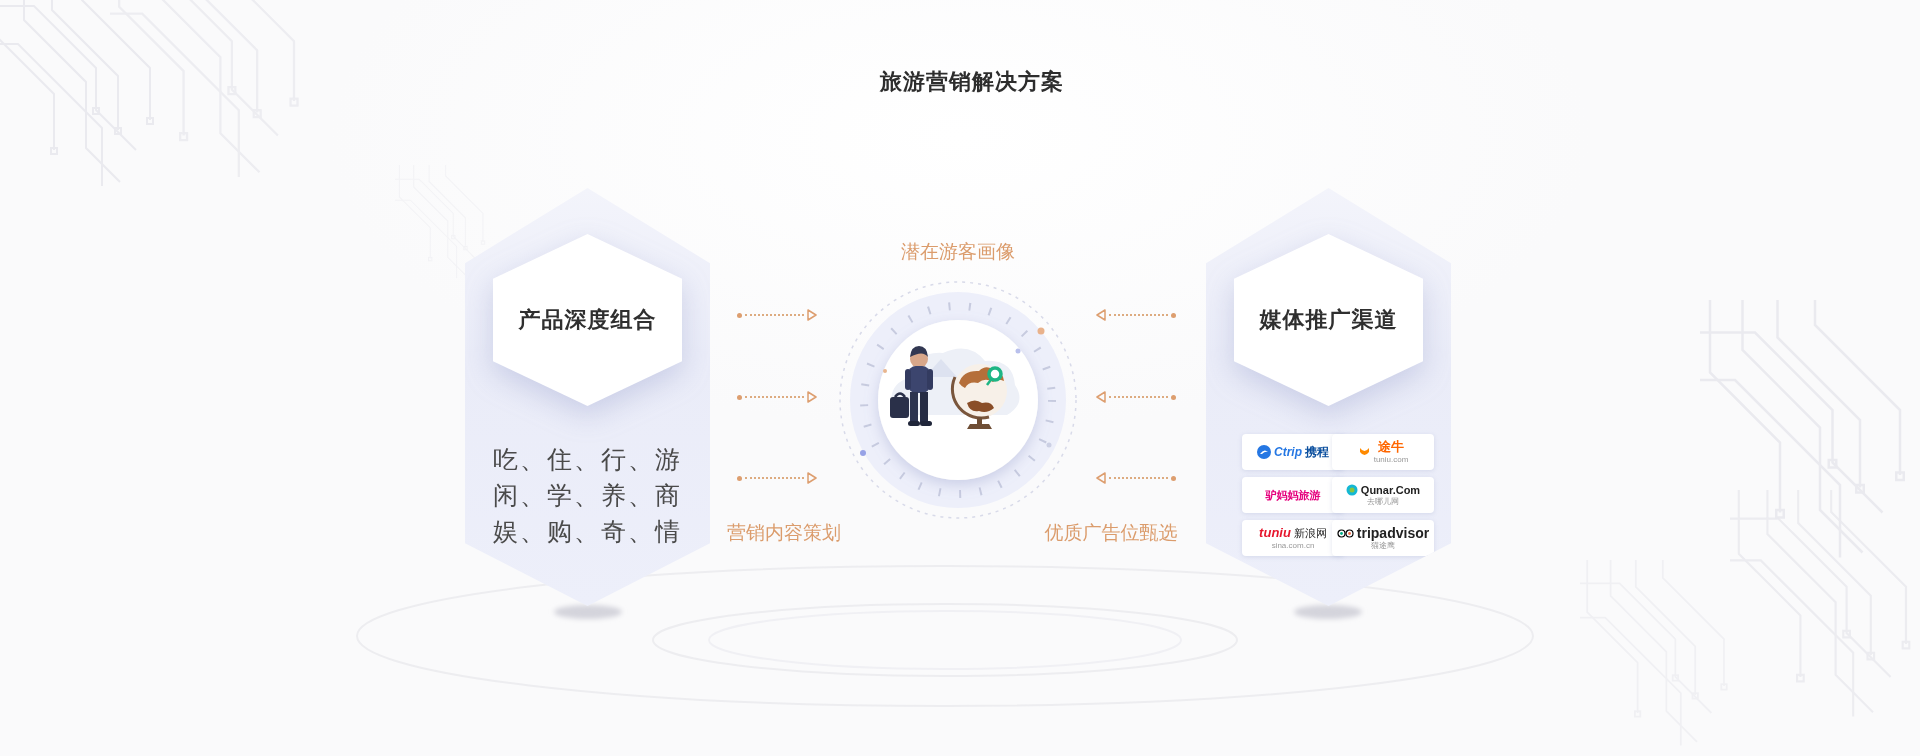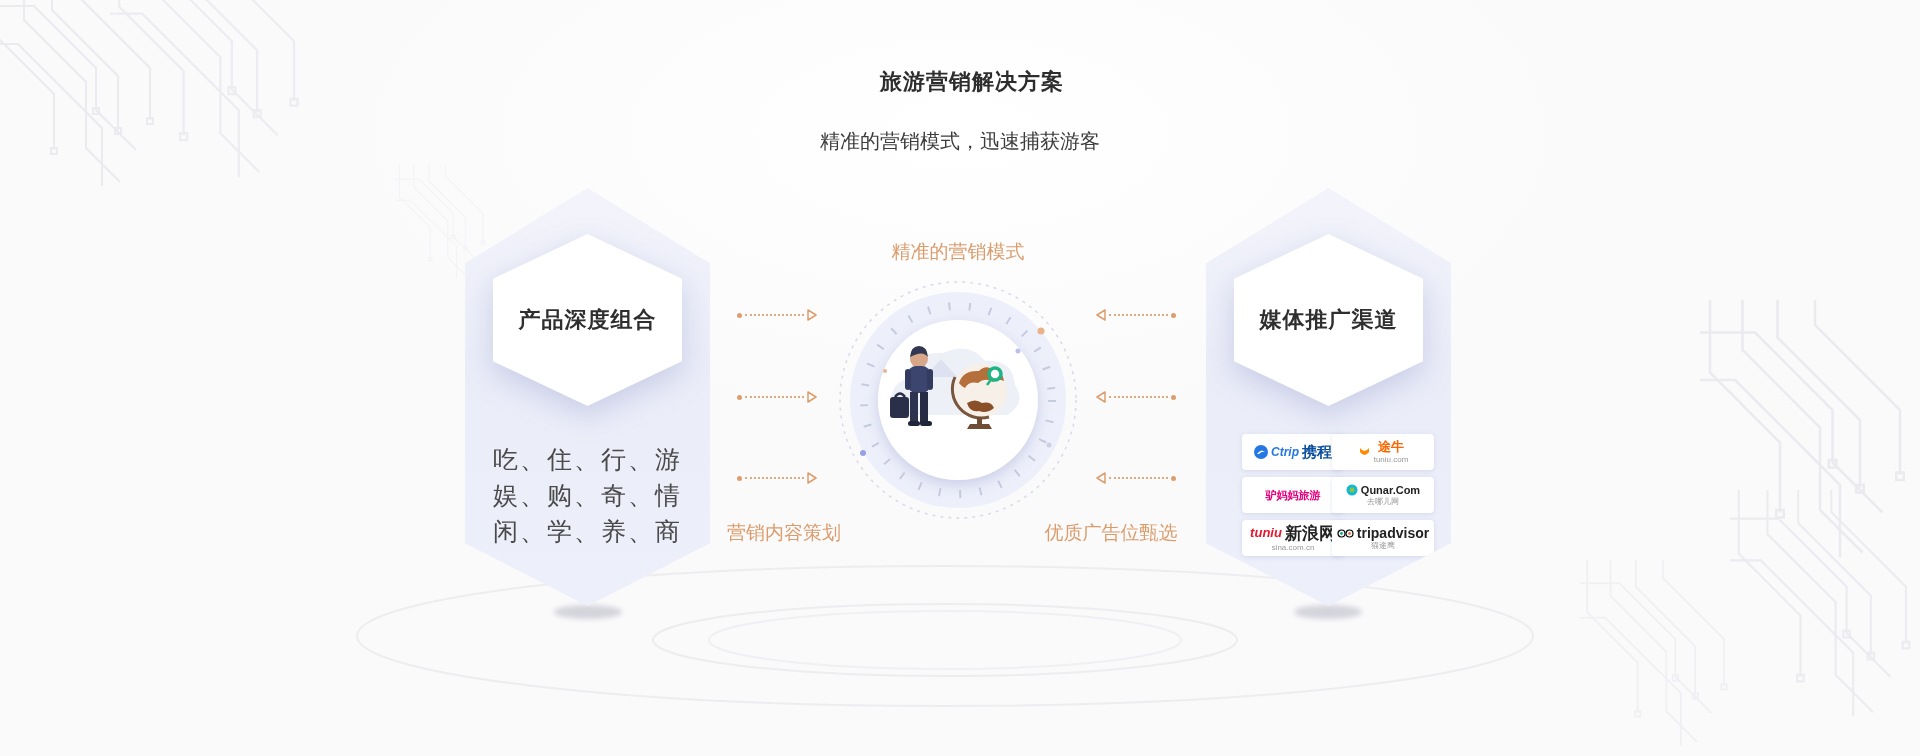--- a/index.html
+++ b/index.html
@@ -32,26 +32,26 @@
   
   .logo-grid{position:absolute;top:246px;left:36px;width:173px;
     display:grid;grid-template-columns:83px 83px;gap:7px;}
   .chip{width:102px;height:36px;background:#fff;border-radius:4px;overflow:hidden;
     box-shadow:0 1px 4px rgba(140,150,190,.25);
     display:flex;align-items:center;justify-content:center;}
   .chip-col{display:flex;flex-direction:column;align-items:center;line-height:1.15;}
   .chip-row{display:flex;align-items:center;gap:3px;}
   .sub{font-size:8px;color:#999;}
   .t-ctrip1{color:#2577e3;font-weight:700;font-style:italic;font-size:12px;}
-  .t-ctrip2{color:#0b4f9e;font-weight:700;font-size:15px;}
+  .t-ctrip2{color:#0b4f9e;font-weight:700;font-size:12px;}
   .t-tuniu{color:#ff6600;font-weight:700;font-size:13px;}
   .t-lvmama{color:#e5007d;font-weight:700;font-size:11px;}
   .t-qunar{color:#222;font-weight:700;font-size:11px;}
   .t-sina1{color:#e6162d;font-weight:700;font-style:italic;font-size:13px;}
-  .t-sina2{color:#222;font-weight:700;font-size:17px;}
+  .t-sina2{color:#222;font-weight:400;font-size:11px;}
   .t-trip{color:#222;font-weight:600;font-size:14px;}
 
   
   .conn{position:absolute;display:flex;align-items:center;gap:3px;width:80px;height:12px;z-index:2;}
   .conn .dot{width:5px;height:5px;border-radius:50%;background:#dd9e6f;}
   .conn .dline{flex:1;height:0;border-top:2px dotted #ddab80;}
   .c-l1{left:737px;top:309px;} .c-l2{left:737px;top:391px;} .c-l3{left:737px;top:472px;}
   .c-r1{left:1096px;top:309px;} .c-r2{left:1096px;top:391px;} .c-r3{left:1096px;top:472px;}
 
   
@@ -95,33 +95,32 @@
 
     <ellipse cx="945" cy="636" rx="588" ry="70" fill="none" stroke="#ededf0" stroke-width="2"></ellipse>
     <ellipse cx="945" cy="640" rx="292" ry="36" fill="none" stroke="#ededf0" stroke-width="2"></ellipse>
     <ellipse cx="945" cy="640" rx="236" ry="29" fill="none" stroke="#f0f0f4" stroke-width="2"></ellipse>
 
     <ellipse cx="588" cy="612" rx="34" ry="7" fill="#d4d4dc" filter="url(#softblur)"></ellipse>
     <ellipse cx="1328" cy="612" rx="34" ry="7" fill="#d4d4dc" filter="url(#softblur)"></ellipse>
   </svg>
 
   <h1 class="title">旅游营销解决方案</h1>
-  <p class="subtitle">精准的营销模式，迅速捕获游客</p>
 
   <div class="card card-left">
     <div class="hex-outer">
       <div class="hex-inner-wrap">
         <div class="hex-inner">
           <span class="hex-title">产品深度组合</span>
         </div>
       </div>
       <div class="card-lines">
         <div>吃、住、行、游</div>
+        <div>闲、学、养、商</div>
         <div>娱、购、奇、情</div>
-        <div>闲、学、养、商</div>
       </div>
     </div>
   </div>
 
   <svg class="center-illus" viewBox="0 0 250 250">
     <defs>
       <filter id="cshadow" x="-40%" y="-40%" width="180%" height="180%">
         <feDropShadow dx="0" dy="5" stdDeviation="7" flood-color="#8a93c4" flood-opacity="0.35"></feDropShadow>
       </filter>
     </defs>
@@ -154,21 +153,21 @@
       <path d="M74,40 a29,29 0 0 0 34,40" fill="none" stroke="#7a563c" stroke-width="3"></path>
       <rect x="96" y="80" width="5" height="7" fill="#6f4e35"></rect>
       <path d="M89,87 l19,0 l3,5 l-25,0 Z" fill="#6f4e35"></path>
       <line x1="112" y1="40" x2="106" y2="48" stroke="#1db584" stroke-width="2.5"></line>
       <circle cx="114" cy="37" r="6" fill="#fff" stroke="#1db584" stroke-width="3.5"></circle>
       <circle cx="137" cy="14" r="2.5" fill="#b9c0ec"></circle>
       <circle cx="4" cy="34" r="2" fill="#e8b58e"></circle>
     </g>
   </svg>
 
-  <div class="olabel l-top">精准的营销模式</div>
+  <div class="olabel l-top">潜在游客画像</div>
   <div class="olabel l-bl">营销内容策划</div>
   <div class="olabel l-br">优质广告位甄选</div>
 
   <div class="conn c-l1">
     <span class="dot"></span>
     <span class="dline"></span>
     <svg width="10" height="12">
         <path d="M1,1 L9,6 L1,11 Z" fill="none" stroke="#dd9e6f" stroke-width="1.5" stroke-linejoin="round"></path>
       </svg>
   </div>

